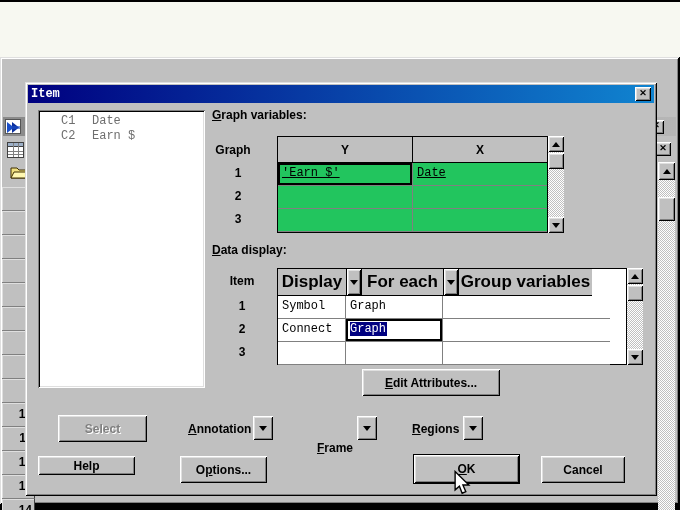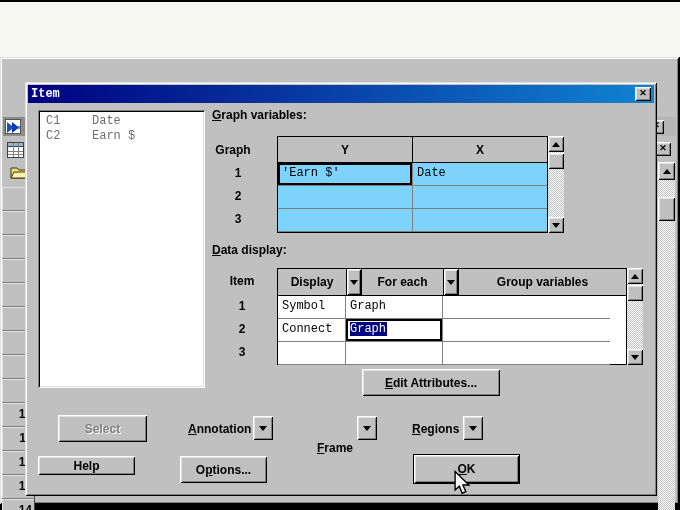--- a/index.html
+++ b/index.html
@@ -66,47 +66,47 @@
   .dlg-titlebar { position:absolute; left:3px; top:3px; width:626px; height:18px;
     display:flex; align-items:center; padding:0 3px; }
   .dlg-title { color:#fff; font-weight:bold; font-size:12px; font-family:"Liberation Mono",monospace; }
   .dlg-close { position:absolute; right:3px; top:2px; width:16px; height:14px; font-size:9px; font-weight:bold; line-height:12px; text-align:center; }
 
   .lbl { position:absolute; font-weight:bold; font-size:12px; color:#000; white-space:nowrap; }
 
   
   .varlist { position:absolute; left:13px; top:28px; width:167px; height:278px; padding:4px 2px; }
   .varrow { display:flex; height:15px; font-family:"Liberation Mono",monospace; font-size:12px; color:#6e6e6e; }
-  .varrow .vid { width:52px; padding-left:6px; }
+  .varrow .vid { width:52px; padding-left:21px; }
 
   
   .gv-rowlabels { position:absolute; left:193px; top:80px; width:40px; }
   .gv-rowlabels div, .dd-rowlabels div { height:23px; text-align:center; font-weight:bold; font-size:12px; line-height:22px; }
   .gv-grid { position:absolute; left:252px; top:54px; width:271px; height:97px; border:1px solid #000; background:#fff; }
   .gv-head { display:flex; height:26px; }
   .gv-head .hc { background:#c0c0c0; border-right:1px solid #000; border-bottom:1px solid #000;
     font-weight:bold; font-size:12px; display:flex; align-items:center; justify-content:center; }
   .gv-head .hc.y { width:135px; } .gv-head .hc.x { width:134px; border-right:none; }
   .gv-brow { display:flex; height:23px; }
-  .gv-brow .bc { border-right:1px solid #808080; border-bottom:1px solid #808080; background:#7dd3fc;
-    font-family:"Liberation Mono",monospace; font-size:12px; line-height:21px; padding-left:4px; }
+  .gv-brow .bc { border-right:1px solid #808080; border-bottom:1px solid #808080; background:#22c55e;
+    font-family:"Liberation Mono",monospace; font-size:12px; line-height:21px; padding-left:4px;text-decoration:underline; }
   .gv-brow .bc.y { width:135px; } .gv-brow .bc.x { width:134px; border-right:none; }
   .current { box-shadow: inset 0 0 0 2px #000; }
   .gv-scroll { position:absolute; left:523px; top:54px; width:16px; height:97px; }
   .sb-btn-top { position:absolute; left:0; top:0; width:16px; height:16px; }
   .sb-btn-bot { position:absolute; left:0; bottom:0; width:16px; height:16px; }
   .sb-thumb16 { position:absolute; left:0; top:17px; width:16px; height:16px; }
 
   
   .dd-rowlabels { position:absolute; left:197px; top:213px; width:40px; }
   .dd-grid { position:absolute; left:252px; top:186px; width:350px; height:97px; border:1px solid #000; background:#fff; }
   .dd-head { display:flex; height:27px; }
   .dd-head .hc { background:#c0c0c0; border-right:1px solid #000; border-bottom:1px solid #000;
-    font-weight:bold; font-size:12px; display:flex; align-items:center; justify-content:center; }
-  .hc.display { width:69px; } .hc.foreach { width:82px; } .hc.group { width:167px; border-right:none; }
+    font-weight:bold; font-size:17px; display:flex; align-items:center; justify-content:center; }
+  .hc.display { width:69px; } .hc.foreach { width:82px; } .hc.group { width:133px; border-right:none; }
   .hbtn { width:15px; border-right:1px solid #000; border-bottom:1px solid #000; }
   .dd-brow { display:flex; height:23px; }
   .dd-brow .bc { border-right:1px solid #808080; border-bottom:1px solid #808080; background:#fff;
     font-family:"Liberation Mono",monospace; font-size:12px; line-height:21px; padding-left:4px; }
   .dd-brow .bc.c1 { width:68px; } .dd-brow .bc.c2 { width:97px; } .dd-brow .bc.c3 { width:167px; border-right:none; }
   .selhl { background:#000080; color:#fff; padding-right:1px; }
   .dd-scroll { position:absolute; left:602px; top:186px; width:16px; height:97px; }
 
   
   .btn { position:absolute; font-weight:bold; font-size:12px; color:#000; display:flex; align-items:center; justify-content:center; }
@@ -307,20 +307,21 @@
       </div>
 
     <div class="combo-lbl regions-lbl"><u>R</u>egions</div>
     <div class="combo-btn regions-btn raised ctr">
         <span class="tri-down"></span>
       </div>
 
     <div class="btn btn-help raised">Help</div>
     <div class="btn btn-options raised">O<u>p</u>tions...</div>
     <div class="btn btn-ok"><u>O</u>K</div>
+    <div class="btn btn-cancel raised">Cancel</div>
   </div>
 
   <div class="cursor">
     <svg width="20" height="26" viewBox="0 0 13 17">
       <path d="M2,1 L2,13 L4.8,10.6 L6.6,15.2 L9,14.2 L7.1,9.8 L11,9.8 Z" fill="#fff" stroke="#000" stroke-width="0.9"></path>
     </svg>
   </div>
 </div>
 
 </body></html>

